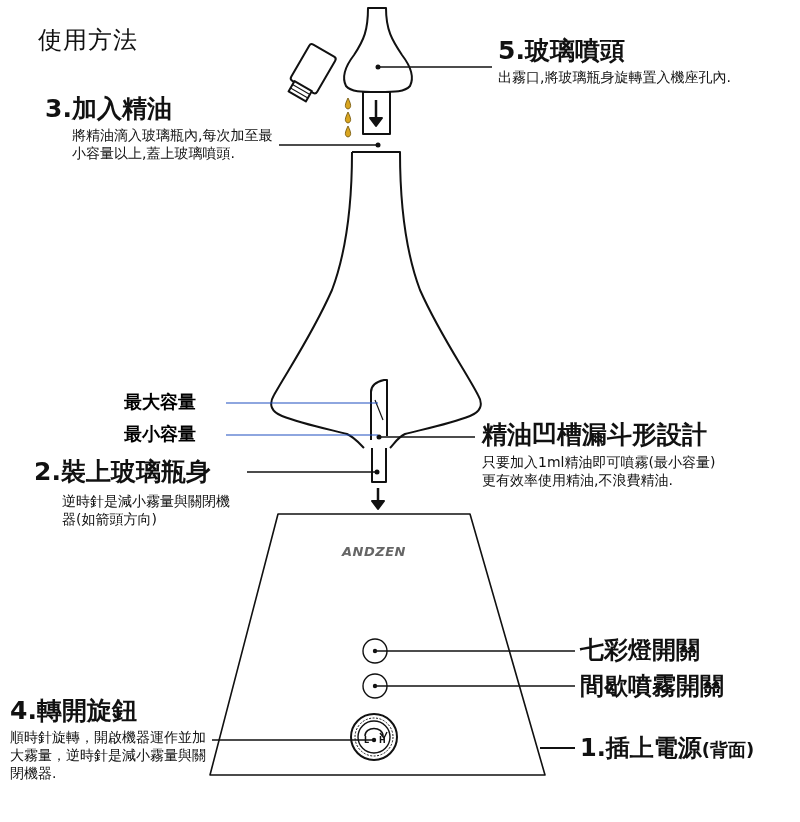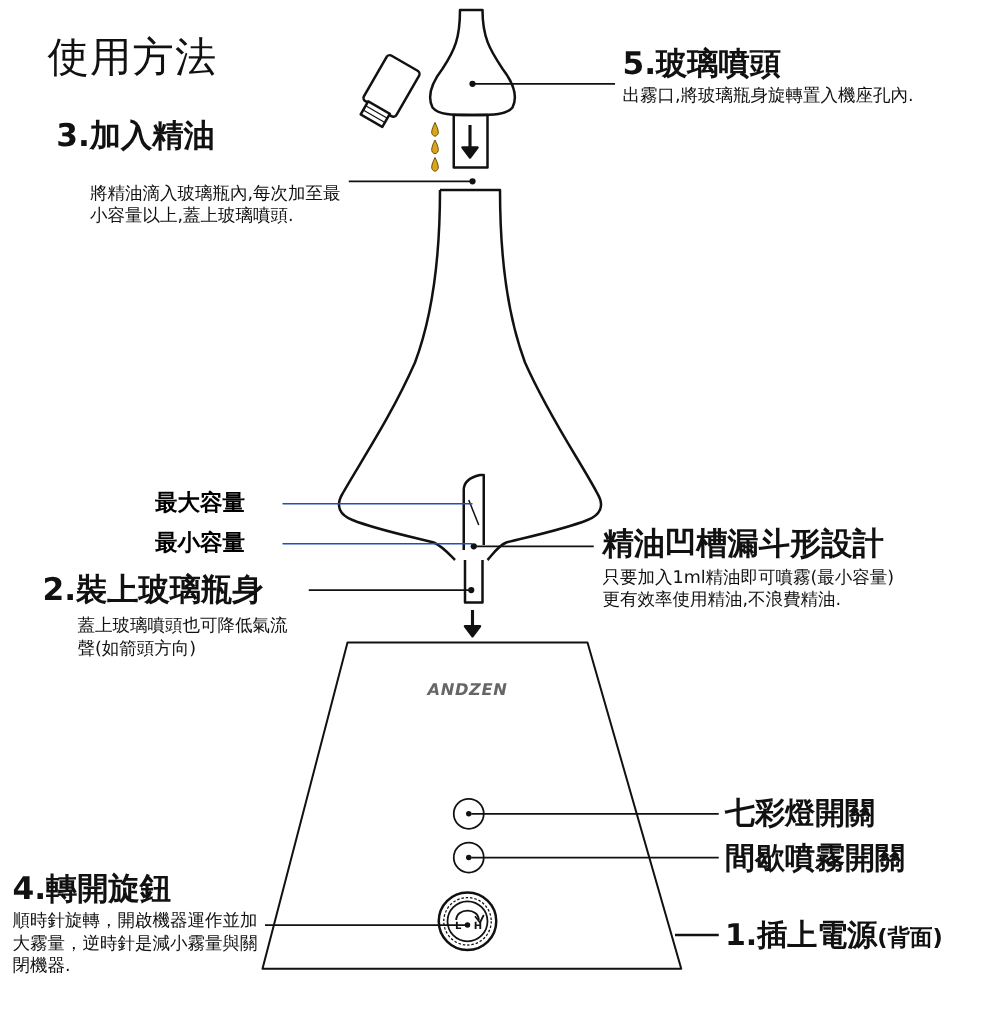--- a/index.html
+++ b/index.html
@@ -1,20 +1,20 @@
 <!DOCTYPE html>
 <html><head>
 <meta charset="utf-8">
 <style>
   html, body { margin: 0; padding: 0; background: #ffffff; }
   body { width: 800px; height: 822px; position: relative; overflow: hidden;
          font-family: "DejaVu Sans", "Liberation Sans", sans-serif; color: #111; }
   .abs { position: absolute; white-space: nowrap; }
   svg.diagram { position: absolute; left: 0; top: 0; width: 800px; height: 822px; }
-  .title { font-size: 33px; font-weight: 500; left: 38px; top: 24px; letter-spacing: 1px; }
+  .title { font-size: 24px; font-weight: 500; left: 38px; top: 24px; letter-spacing: 1px; }
   .step-title { font-size: 25px; font-weight: 600; }
   .step-desc { font-size: 14px; line-height: 18px; font-weight: 500; white-space: normal; }
   .blue { color: #000000; font-size: 18px; font-weight: 700; }
   .callout { font-size: 24px; font-weight: 600; }
   .callout-small { font-size: 18px; }
 </style>
 </head>
 <body>
 
 <svg class="diagram" viewBox="0 0 800 822">
@@ -88,30 +88,30 @@
 
   <text x="364" y="743" font-size="8" font-weight="700" fill="#111" font-family="DejaVu Sans, sans-serif">L</text>
   <text x="379" y="743" font-size="8" font-weight="700" fill="#111" font-family="DejaVu Sans, sans-serif">H</text>
 
   <text x="342" y="556" font-size="13" font-style="italic" font-weight="900" fill="#666" letter-spacing="0.5" font-family="DejaVu Sans, sans-serif">ANDZEN</text>
 </svg>
 
 <div class="abs title">使用方法</div>
 
 <div class="abs step-title" style="left:45px; top:92px;">3.加入精油</div>
-<div class="abs step-desc" style="left:72px; top:126px; width:210px;margin-top:20px;">將精油滴入玻璃瓶內,每次加至最小容量以上,蓋上玻璃噴頭.</div>
+<div class="abs step-desc" style="left:72px; top:126px; width:210px;">將精油滴入玻璃瓶內,每次加至最小容量以上,蓋上玻璃噴頭.</div>
 
 <div class="abs step-title" style="left:498px; top:34px;">5.玻璃噴頭</div>
 <div class="abs step-desc" style="left:498px; top:68px; width:242px;">出霧口,將玻璃瓶身旋轉置入機座孔內.</div>
 
 <div class="abs blue" style="left:124px; top:390px;">最大容量</div>
 <div class="abs blue" style="left:124px; top:422px;text-align:right;">最小容量</div>
 
 <div class="abs step-title" style="left:34px; top:455px;">2.裝上玻璃瓶身</div>
-<div class="abs step-desc" style="left:62px; top:492px; width:180px;">蓋上玻璃噴頭也可降低氣流聲(如箭頭方向)</div>
+<div class="abs step-desc" style="left:62px; top:492px; width:180px;">逆時針是減小霧量與關閉機器(如箭頭方向)</div>
 
 <div class="abs step-title" style="left:482px; top:418px;">精油凹槽漏斗形設計</div>
 <div class="abs step-desc" style="left:482px; top:453px;">只要加入1ml精油即可噴霧(最小容量)</div>
 <div class="abs step-desc" style="left:482px; top:471px;">更有效率使用精油,不浪費精油.</div>
 
 <div class="abs callout" style="left:580px; top:634px;">七彩燈開關</div>
 <div class="abs callout" style="left:580px; top:670px;">間歇噴霧開關</div>
 
 <div class="abs step-title" style="left:10px; top:694px;">4.轉開旋鈕</div>
 <div class="abs step-desc" style="left:10px; top:728px; width:200px;">順時針旋轉，開啟機器運作並加大霧量，逆時針是減小霧量與關閉機器.</div>

